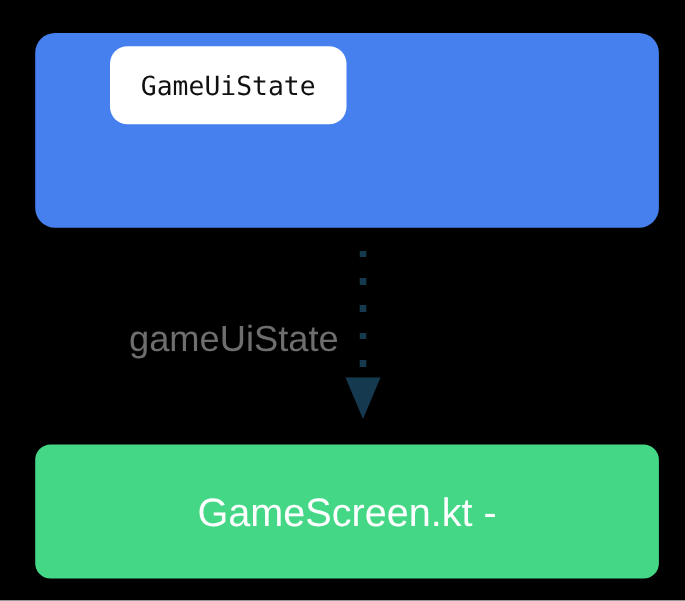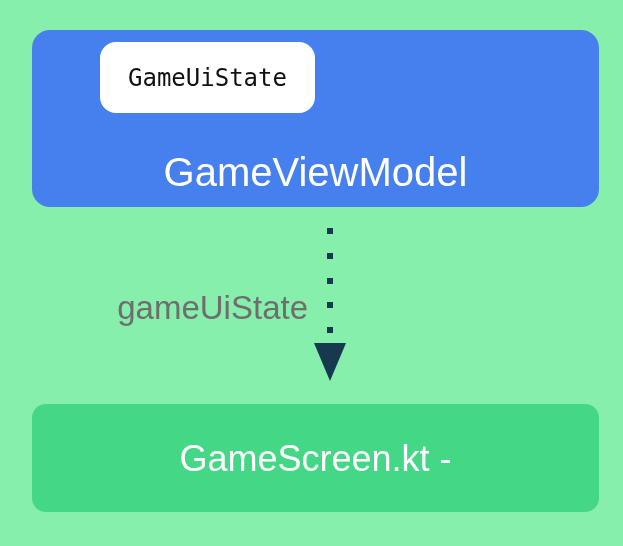--- a/index.html
+++ b/index.html
@@ -4,21 +4,21 @@
 <style>
   html, body {
     margin: 0;
     padding: 0;
     background: #ffffff;
   }
   .canvas {
     position: relative;
     width: 623px;
     height: 546px;
-    background: #86efac;
+    background: #000000;
     overflow: hidden;
     font-family: "Liberation Sans", sans-serif;
   }
 
   
   .viewmodel-box {
     position: absolute;
     left: 32px;
     top: 30px;
     width: 567px;
@@ -92,21 +92,21 @@
     white-space: nowrap;
     text-align: right;
   }
 
   
   .screen-box {
     position: absolute;
     left: 32px;
     top: 404px;
     width: 567px;
-    height: 108px;
+    height: 122px;
     background: #44d886;
     border-radius: 14px;
     display: flex;
     flex-direction: column;
     align-items: center;
     justify-content: center;
   }
   .screen-label-line {
     font-size: 36px;
     line-height: 41px;
@@ -117,23 +117,20 @@
 </style>
 </head>
 <body>
 
 <div class="canvas">
 
   <div class="viewmodel-box">
     <div class="chip">
       <span class="chip-label">GameUiState</span>
     </div>
-    <div class="viewmodel-label-wrap">
-      <span class="viewmodel-label">GameViewModel</span>
-    </div>
   </div>
 
   <div class="arrow-dotted-line"></div>
 
   <svg class="arrow-head" viewBox="0 0 32 38" xmlns="http://www.w3.org/2000/svg">
     <polygon points="0,0 32,0 16,38" fill="#15394e"></polygon>
   </svg>
 
   <div class="arrow-label">gameUiState</div>
 

